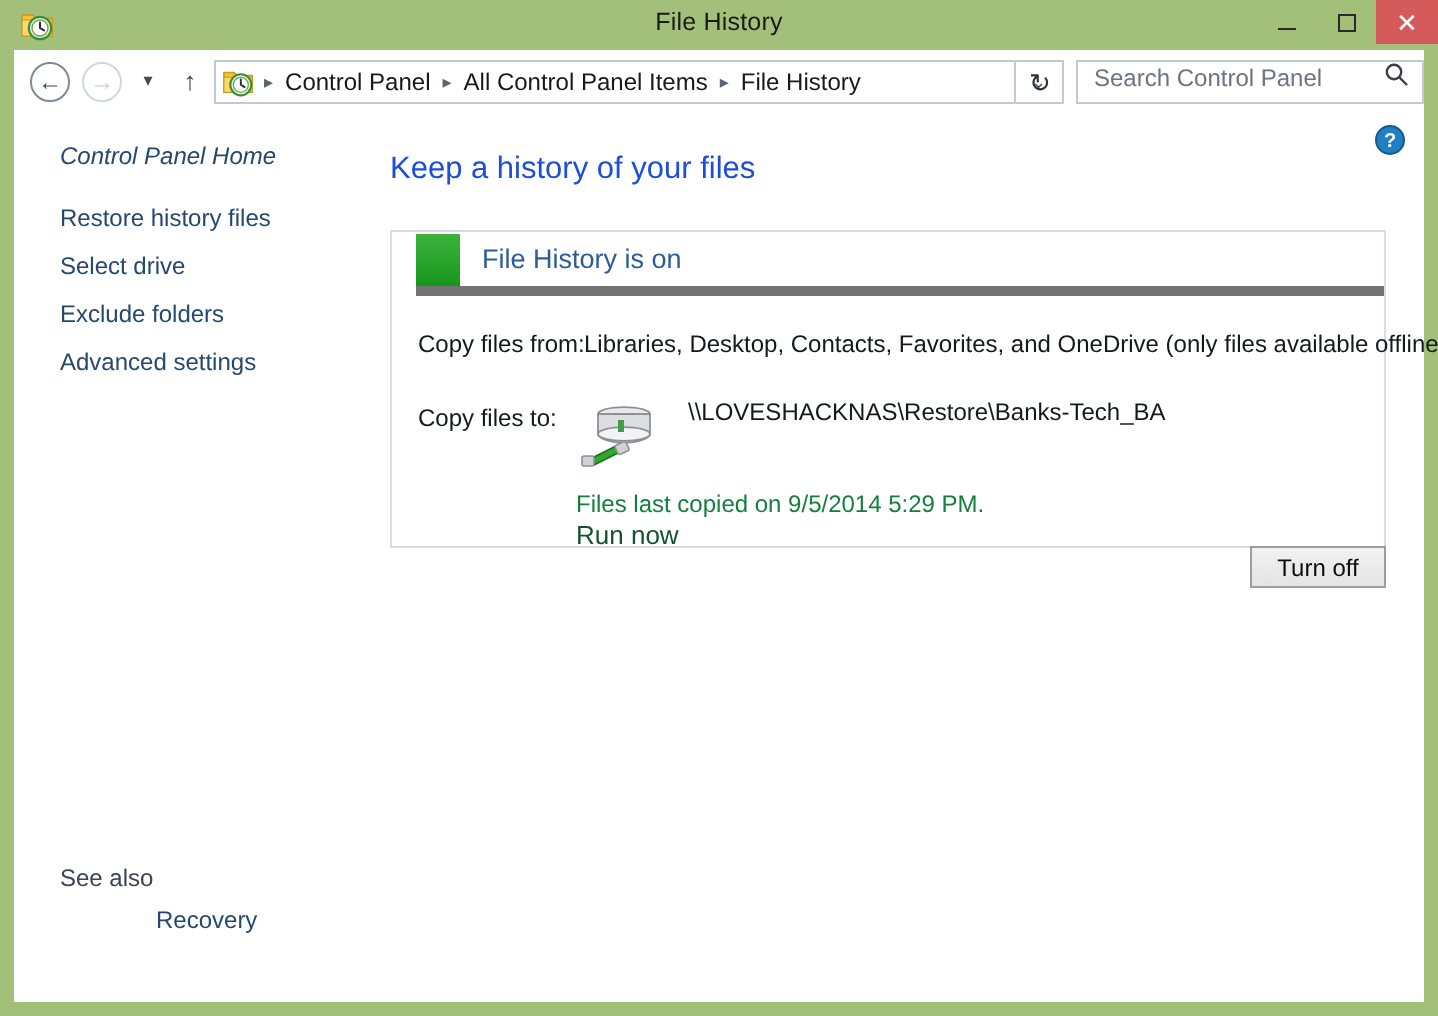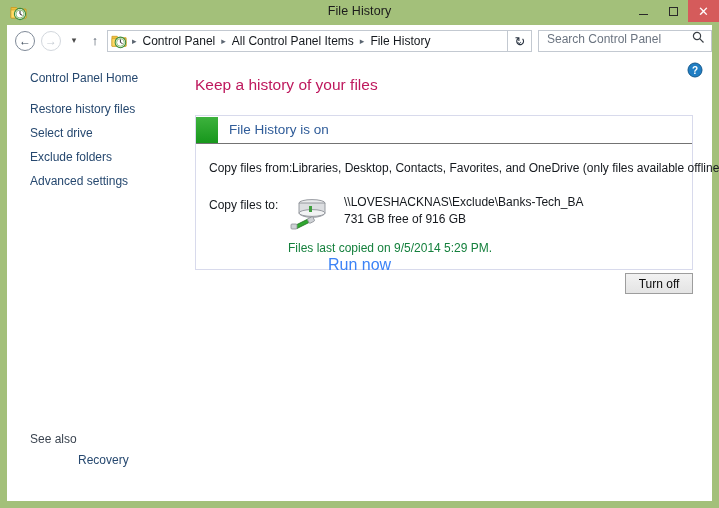--- a/index.html
+++ b/index.html
@@ -189,21 +189,21 @@
     left: 0; top: 0;
     width: 182px; height: 444px;
   }
   .side-link {
     position: absolute;
     left: 23px;
     font-size: 12px;
     color: #26486f;
     white-space: nowrap;
   }
-  #side-home { top: 14px; }
+  #side-home { top: 14px; font-style: italic; }
   #side-restore { top: 45px; }
   #side-drive { top: 69px; }
   #side-exclude { top: 93px; }
   #side-advanced { top: 117px; }
 
   #see-also {
     position: absolute;
     left: 23px; top: 375px;
     font-size: 12px;
     color: #3b4450;
@@ -233,21 +233,21 @@
   
   #main {
     position: absolute;
     left: 182px; top: 0;
     width: 523px; height: 444px;
   }
   #page-heading {
     position: absolute;
     left: 6px; top: 19px;
     font-size: 15.5px;
-    color: #be185d;
+    color: #1d4ed8;
     white-space: nowrap;
   }
   #page-sub {
     position: absolute;
     left: 6px; top: 44px;
     font-size: 12px;
     color: #15191e;
     white-space: nowrap;
   }
 
@@ -255,23 +255,24 @@
     position: absolute;
     left: 6px; top: 58px;
     width: 498px;
     border: 1px solid #d8daec;
     box-sizing: border-box;
     background: #ffffff;
   }
   #status-header {
     position: relative;
     height: 27px;
-    border-bottom: 1px solid #737373;
+    border-bottom: 5px solid #737373;
     display: flex;
     align-items: center;
+    margin-left: 12px;
   }
   #status-swatch {
     width: 22px; height: 26px;
     flex: 0 0 auto;
     background: linear-gradient(180deg, #3db23d 0%, #17971c 100%);
   }
   #status-title {
     margin-left: 11px;
     font-size: 13.5px;
     color: #2f5c99;
@@ -315,21 +316,21 @@
   }
   #val-lastcopy {
     position: absolute;
     left: 92px; top: 97px;
     font-size: 12px; color: #15803d;
     white-space: nowrap;
   }
   #link-runnow {
     position: absolute;
     left: 92px; top: 112px;
-    font-size: 16px; color: #3b82f6; margin-left: 40px;
+    font-size: 13px; color: #14532d;
   }
 
   #turnoff-btn {
     position: absolute;
     left: 436px; top: 216px;
     width: 68px; height: 21px;
     background: linear-gradient(180deg, #f2f2f2 0%, #e4e4e4 100%);
     border: 1px solid #9d9d9d;
     box-sizing: border-box;
     font-family: "Liberation Sans", sans-serif;
@@ -459,22 +460,21 @@
           <svg id="drive-icon" viewBox="0 0 44 36">
             <ellipse cx="24" cy="9" rx="13" ry="3.4" fill="#e9eaec" stroke="#8d9197" stroke-width="0.9"></ellipse>
             <path d="M11 9 L11 19 C11 21 17 23.4 24 23.4 C31 23.4 37 21 37 19 L37 9 Z" fill="#dcdee1" stroke="#8d9197" stroke-width="0.9"></path>
             <ellipse cx="24" cy="19" rx="13" ry="3.4" fill="#f2f3f4" stroke="#8d9197" stroke-width="0.9"></ellipse>
             <rect x="21" y="12" width="3" height="6" fill="#3f9e3f"></rect>
             <path d="M6 32 L20 25 L23 27.5 L9 34.5 Z" fill="#2fa82f" stroke="#1d6f1d" stroke-width="0.8"></path>
             <rect x="3" y="30" width="6" height="5" rx="1" fill="#cfd2d6" stroke="#8d9197" stroke-width="0.8"></rect>
             <rect x="20" y="23.5" width="6" height="5" rx="1" transform="rotate(-26 23 26)" fill="#cfd2d6" stroke="#8d9197" stroke-width="0.8"></rect>
           </svg>
 
-          <div id="val-path">\\LOVESHACKNAS\Exclude\Banks-Tech_BA</div>
-          <div id="val-space">731 GB free of 916 GB</div>
+          <div id="val-path">\\LOVESHACKNAS\Restore\Banks-Tech_BA</div>
           <div id="val-lastcopy">Files last copied on 9/5/2014 5:29 PM.</div>
           <div id="link-runnow">Run now</div>
         </div>
       </div>
 
       <div id="turnoff-btn">Turn off</div>
     </div>
 
   </div>
 </div>

